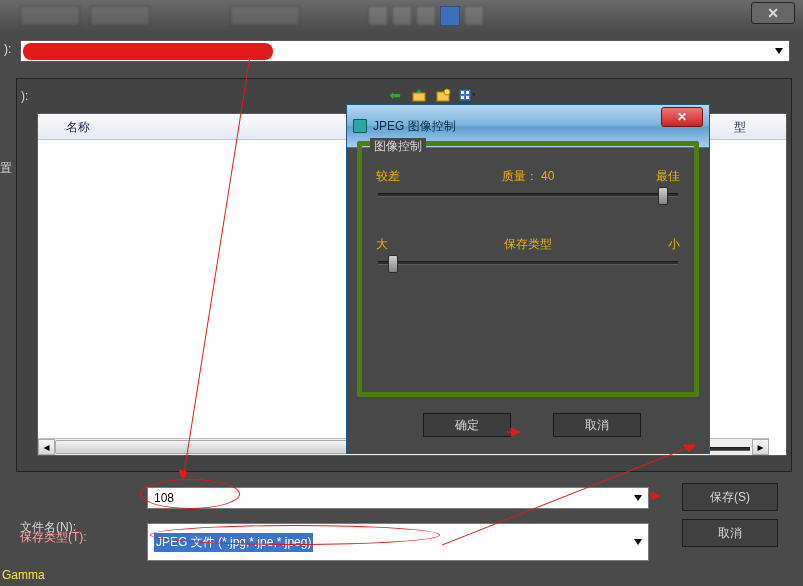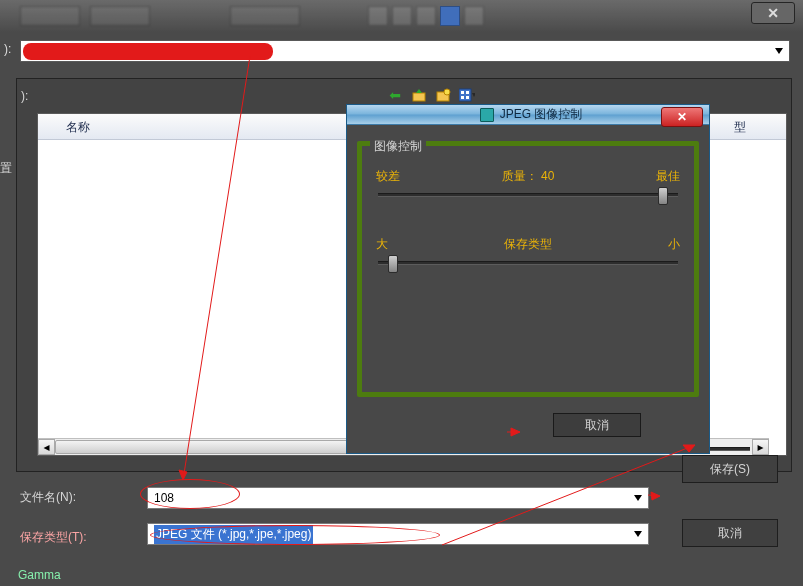--- a/index.html
+++ b/index.html
@@ -34,33 +34,33 @@
   #col-type{position:absolute;right:40px;top:5px;color:#1d2b4c;}
   #empty{position:absolute;left:318px;top:40px;color:#000;}
   
   #hscroll{position:absolute;left:0;bottom:0;right:17px;height:17px;background:#eee;border-top:1px solid #bfbfbf;display:flex;}
   #hscroll .btn{width:17px;height:16px;background:linear-gradient(#f6f6f6,#d8d8d8);border:1px solid #a9a9a9;display:flex;align-items:center;justify-content:center;}
   #hscroll .thumb{flex:0 0 300px;height:14px;margin-top:1px;background:linear-gradient(#f3f3f3,#cfcfcf);border:1px solid #a9a9a9;border-radius:2px;}
   #hscroll .track{flex:1;}
   
   #lbl-set{position:absolute;left:0;top:160px;color:#d6d6d6;}
   
-  #fname-lbl{position:absolute;left:20px;top:489px;color:#d6d6d6;}
+  #fname-lbl{position:absolute;left:20px;top:519px;color:#d6d6d6;}
   #fname-box{position:absolute;left:147px;top:487px;width:502px;height:22px;display:flex;align-items:center;padding:0 6px;}
   #fname-box .tri{margin-left:auto;}
   #ftype-lbl{position:absolute;left:20px;top:529px;color:#fca5a5;}
-  #ftype-box{position:absolute;left:147px;top:523px;width:502px;height:22px;display:flex;align-items:center;padding:0 6px;font-family:"SimSun","NSimSun",monospace;}
+  #ftype-box{position:absolute;left:147px;top:523px;width:502px;height:38px;display:flex;align-items:center;padding:0 6px;font-family:"SimSun","NSimSun",monospace;}
   #ftype-box .txt{background:#3a74d1;color:#fff;padding:1px 2px;}
   #ftype-box .tri{margin-left:auto;}
-  #btn-save{position:absolute;left:682px;top:455px;width:96px;height:28px;line-height:26px;}
+  #btn-save{position:absolute;left:682px;top:483px;width:96px;height:28px;line-height:26px;}
   #btn-cancel{position:absolute;left:682px;top:519px;width:96px;height:28px;line-height:26px;}
-  #gamma{position:absolute;left:0;top:568px;width:120px;height:18px;color:#86efac;padding-left:18px;}
+  #gamma{position:absolute;left:0;top:568px;width:120px;height:18px;color:#fde047;padding-left:2px;}
   
   #modal{position:absolute;left:346px;top:104px;width:364px;height:350px;border:1px solid #1a5a87;background:#484848;}
-  #mtitle{height:20px;background:linear-gradient(#b6d7f0,#7ab4dc 48%,#5ea0d0 52%,#a8cfe9);display:flex;align-items:center;border-bottom:1px solid #3c7aa7;position:relative;justify-content:center;}
+  #mtitle{height:43px;background:linear-gradient(#b6d7f0,#7ab4dc 48%,#5ea0d0 52%,#a8cfe9);display:flex;align-items:center;border-bottom:1px solid #3c7aa7;position:relative;}
   #mtitle .ico{width:14px;height:14px;margin:0 6px;background:#2aa8a8;border:1px solid #0d5b5b;border-radius:1px;}
   #mtitle span.t{color:#0e2840;font-weight:400;}
   #mclose{position:absolute;right:6px;top:2px;width:42px;height:20px;background:linear-gradient(#e77,#c22);border:1px solid #7a1010;border-radius:3px;display:flex;align-items:center;justify-content:center;}
   #mclose::after{content:"✕";color:#fff;font-weight:bold;font-size:12px;}
   #mgroup{position:absolute;left:10px;top:36px;right:10px;bottom:56px;border:5px solid #4d7c0f;border-radius:2px;}
   #mgroup legend{position:absolute;left:8px;top:-8px;background:#484848;color:#d4d4d4;padding:0 4px;}
   .row{position:absolute;left:14px;right:14px;color:#eab308;}
   .rlabels{display:flex;justify-content:space-between;}
   .rlabels span{white-space:nowrap;}
   .mid{position:absolute;left:50%;transform:translateX(-50%);}
@@ -187,20 +187,21 @@
         <span class="mid">保存类型</span>
         <span>小</span>
       </div>
       <div class="track">
         <div class="knob" style="left:5%"></div>
       </div>
     </div>
 
   </div>
 
+  <div id="m-ok">确定</div>
   <div id="m-cancel">取消</div>
 </div>
 
 <svg id="anno" width="803" height="586">
   <g stroke="#e21a1a" stroke-width="1" fill="none">
     <line x1="250" y1="56" x2="183" y2="480"></line>
     <path d="M183 480 l-4 -10 l8 2 z" fill="#e21a1a"></path>
     <line x1="442" y1="545" x2="695" y2="445"></line>
     <path d="M695 445 l-12 0 l6 7 z" fill="#e21a1a"></path>
     <line x1="648" y1="495" x2="660" y2="496"></line>

